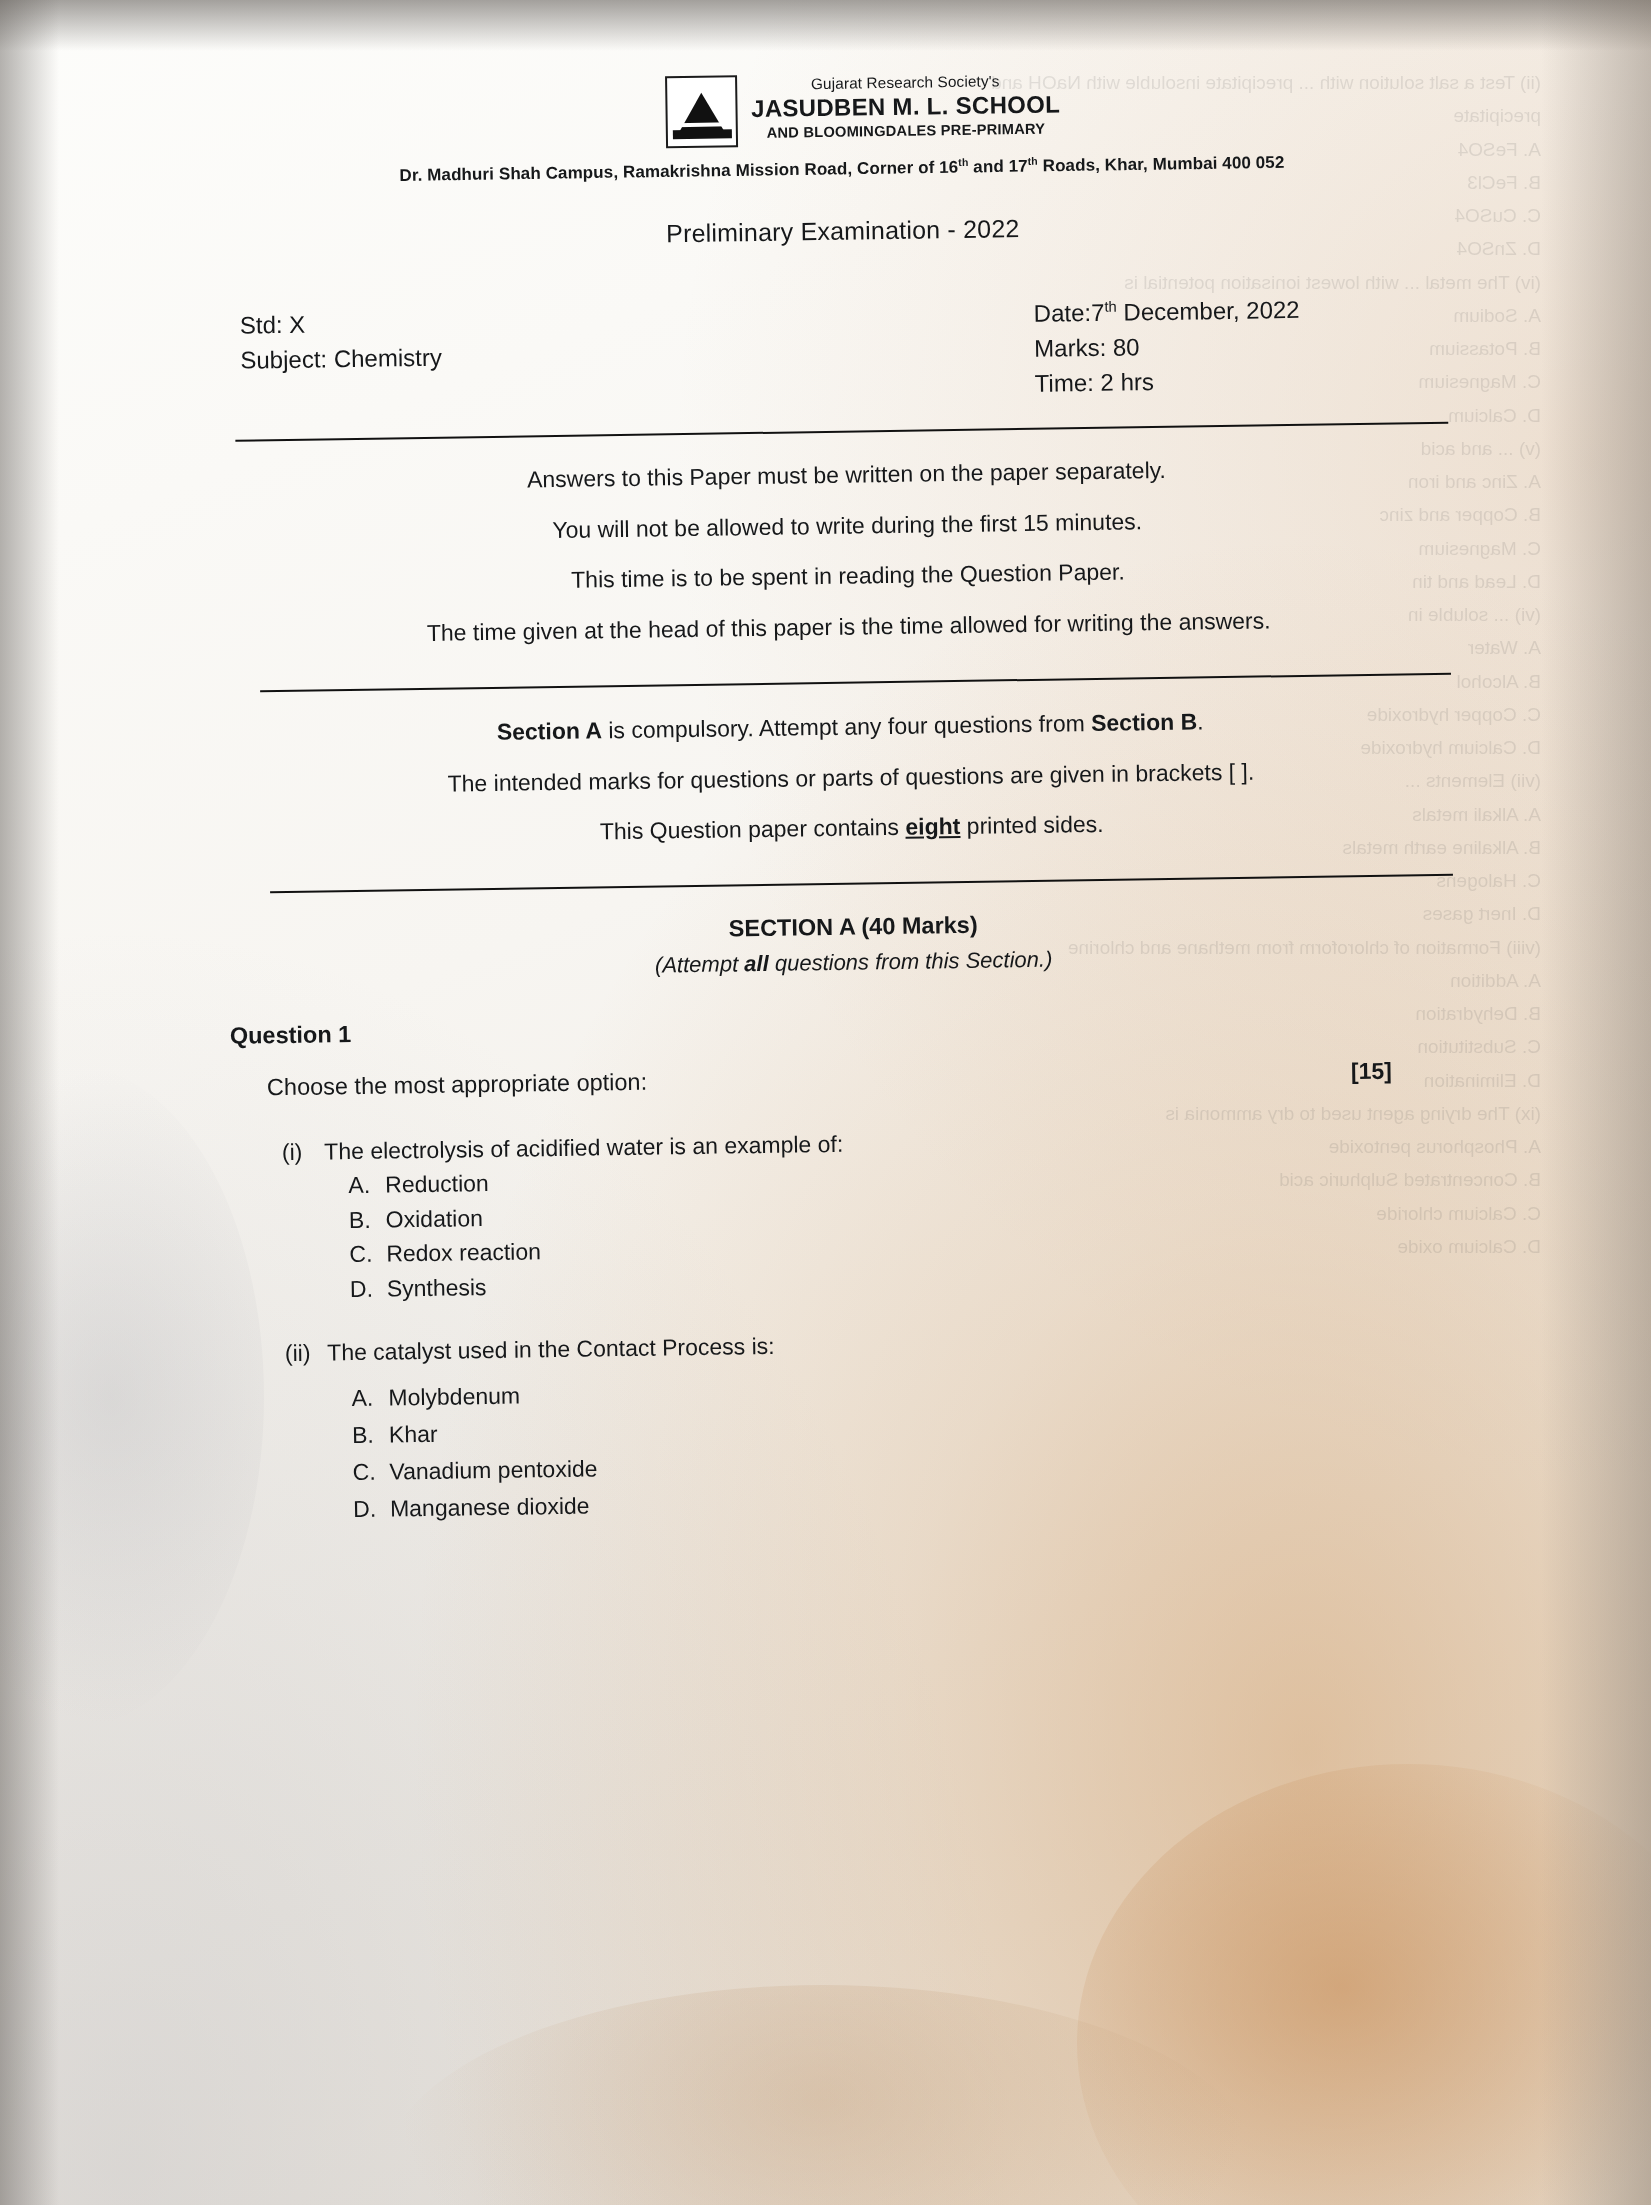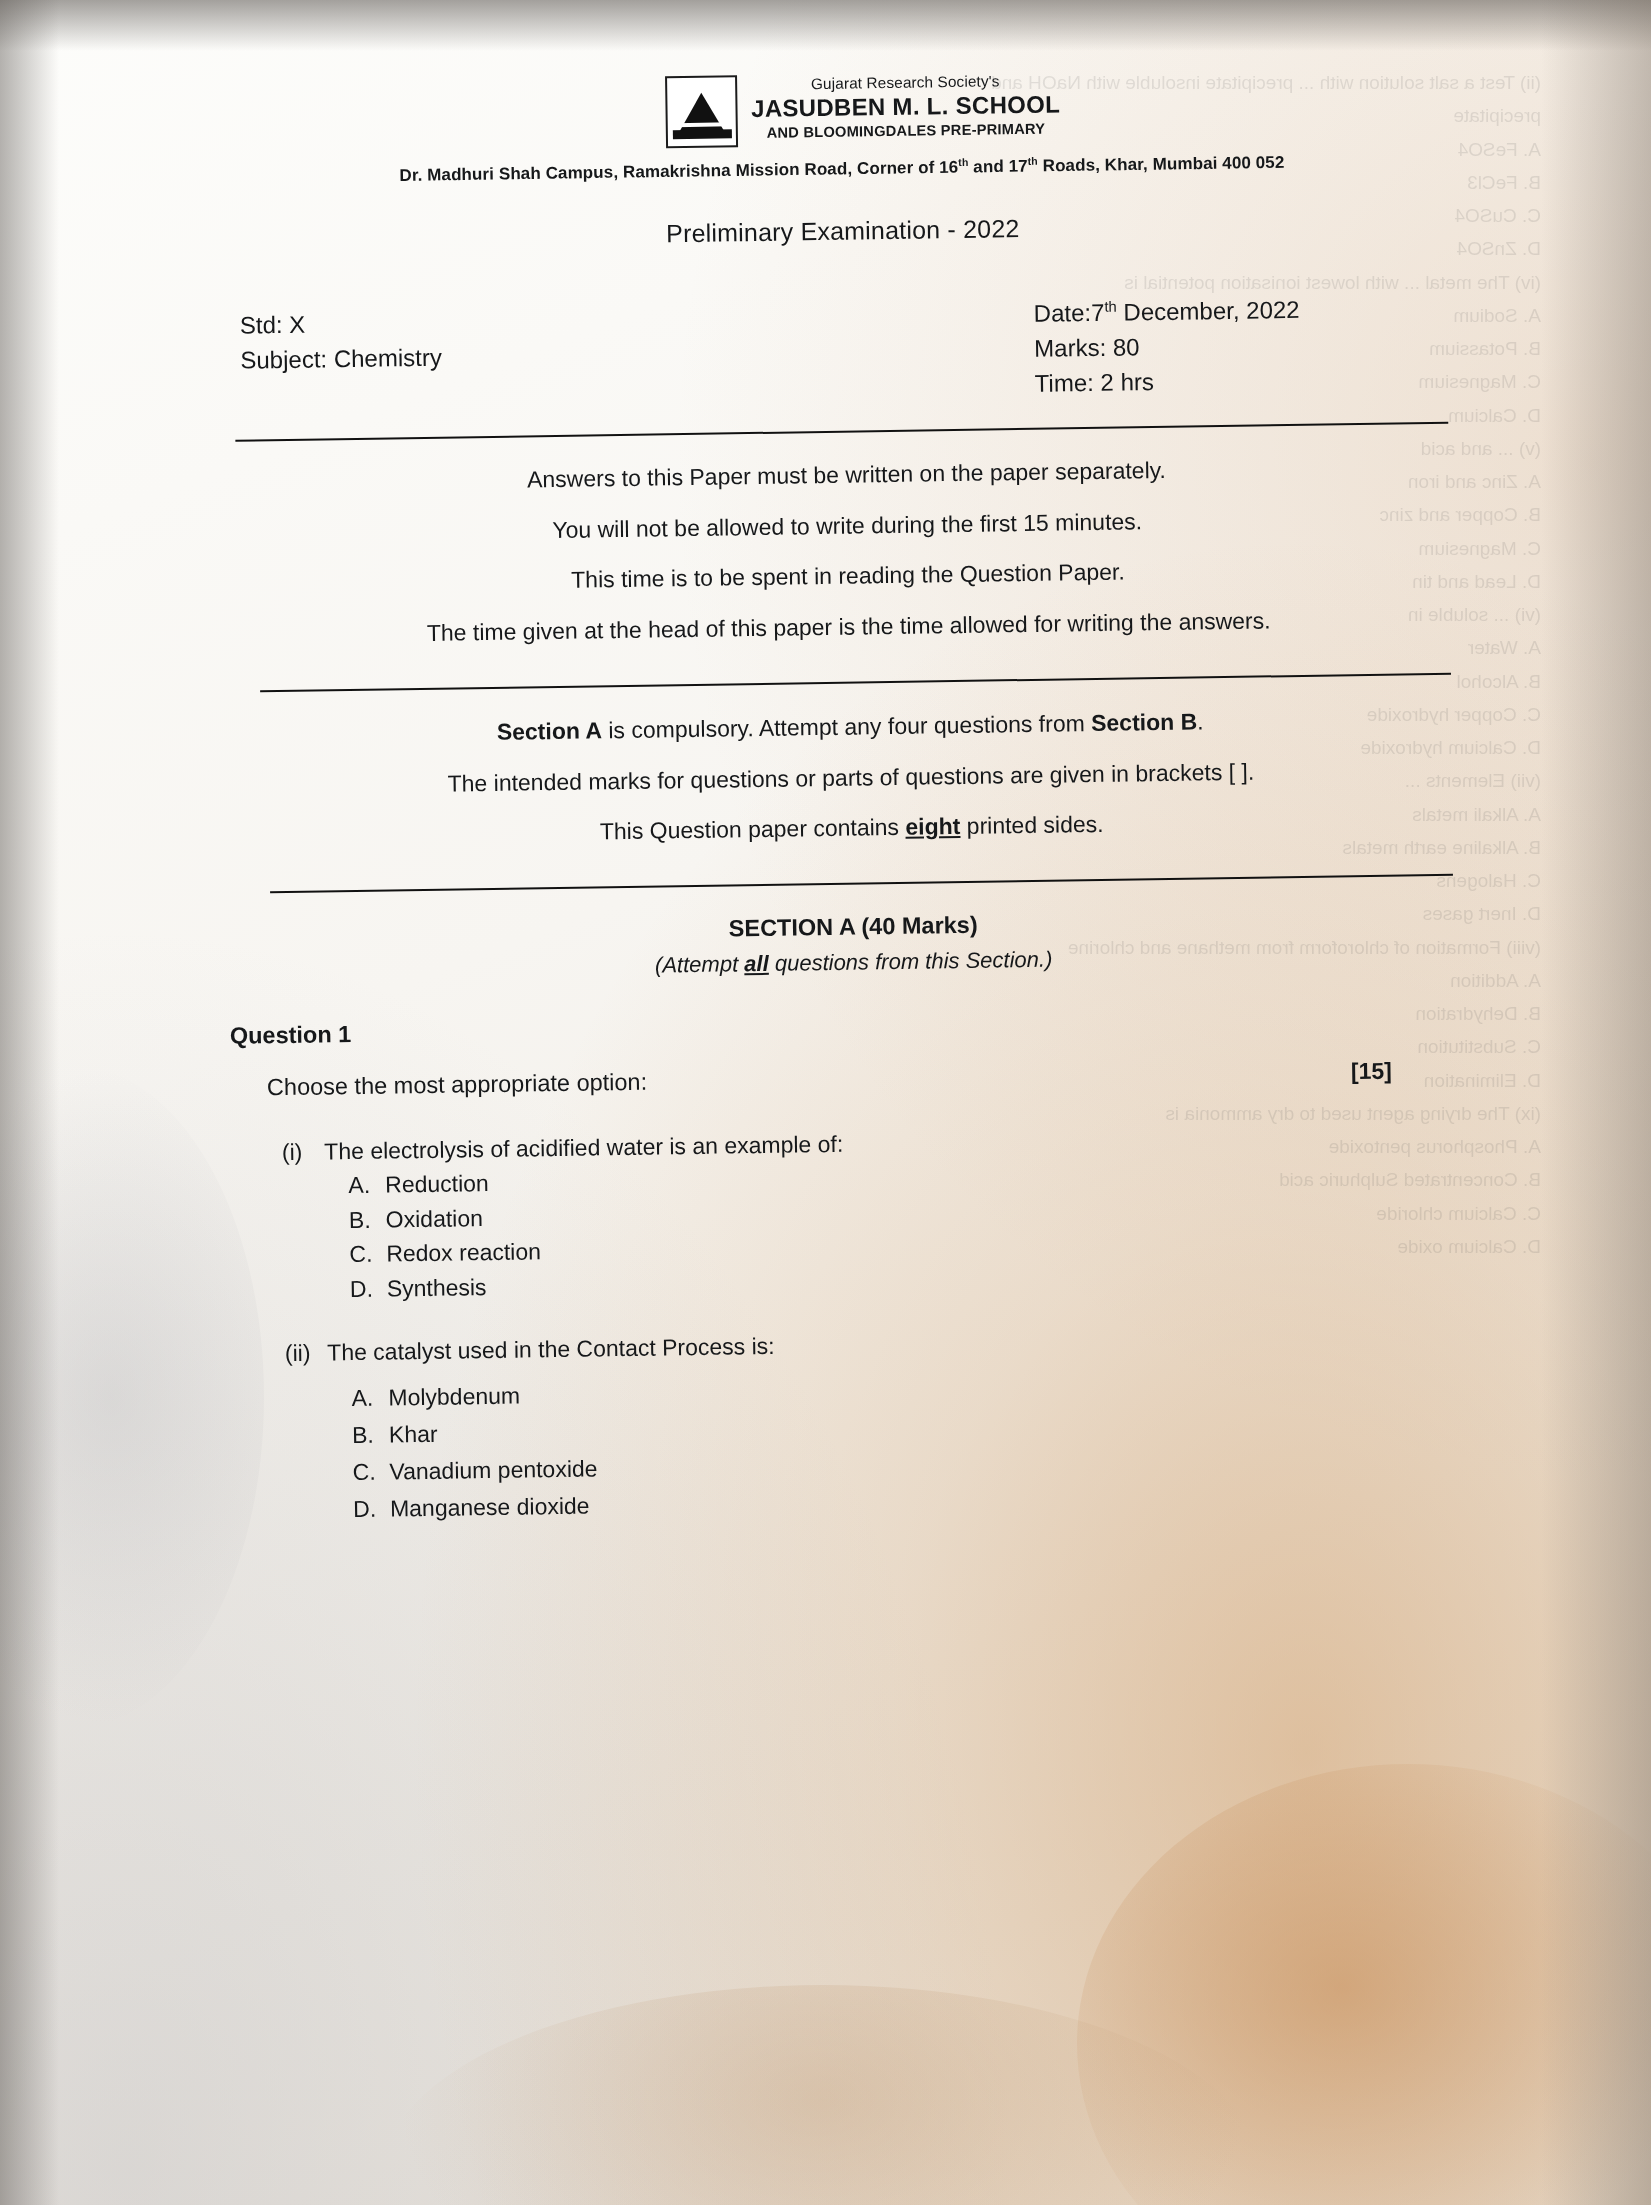--- a/index.html
+++ b/index.html
@@ -154,21 +154,21 @@
     font-size: 23.5px;
     font-weight: bold;
     margin-top: 29px;
   }
   .sec-a-sub {
     text-align: center;
     font-size: 22px;
     margin-top: 8.8px;
   }
   .sec-a-sub i { font-style: italic; }
-  .sec-a-sub b { font-weight: bold; font-style: italic; text-decoration: underline; }
+  .sec-a-sub b { font-weight: bold; font-style: italic; }
 
   .qhead {
     font-size: 23.5px;
     font-weight: bold;
     margin-top: 38px;
     margin-left: -7.4px;
   }
   .qline {
     display: flex;
     justify-content: space-between;

